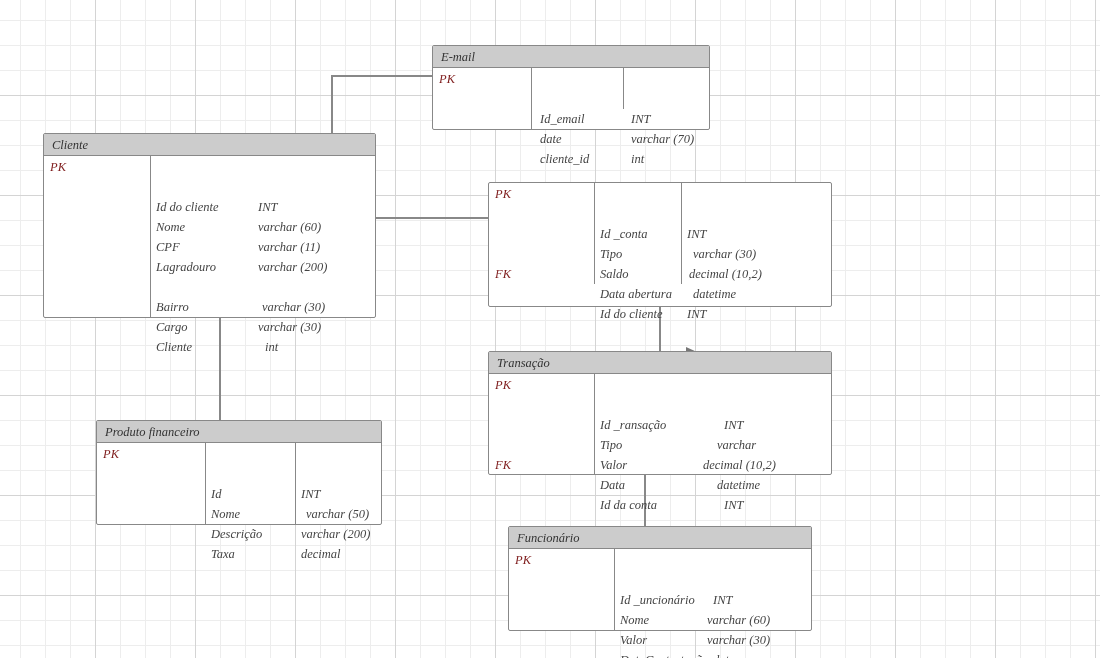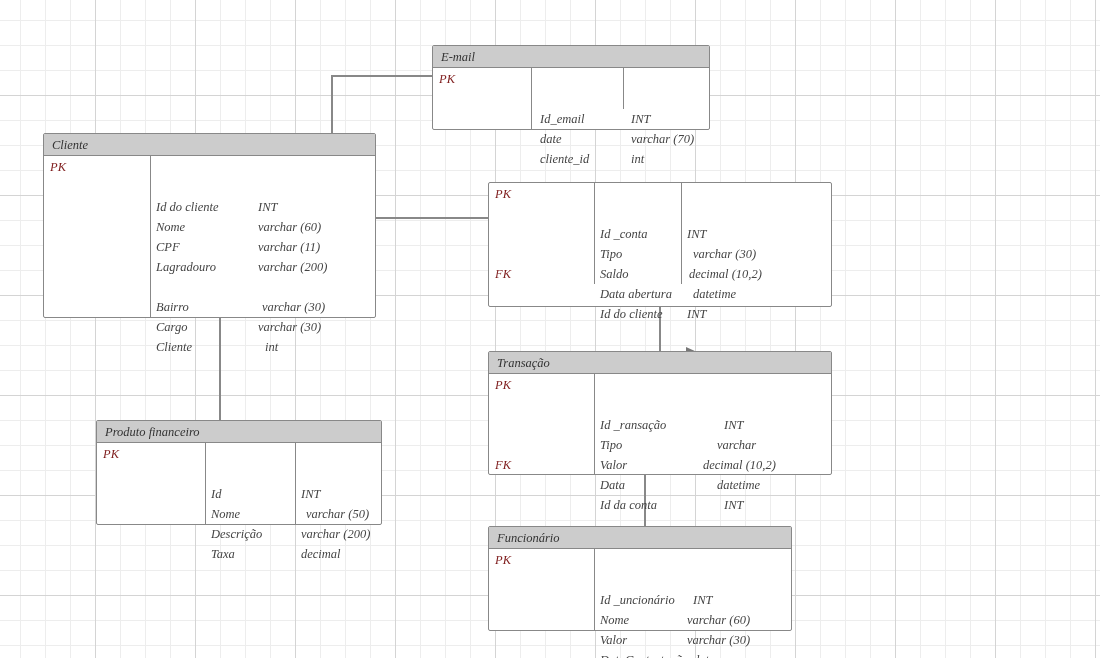--- a/index.html
+++ b/index.html
@@ -280,21 +280,21 @@
           <span class="rtype" style="left:204px;">varchar (200)</span>
         </div>
         <div class="row" style="top:63px;">
           <span class="rname" style="left:114px;">Taxa</span>
           <span class="rtype" style="left:204px;">decimal</span>
         </div>
       </div>
     </div>
   </div>
 
-  <div class="entity" style="left:488px; top:526px; width:304px; height:105px;">
+  <div class="entity" style="left:508px; top:526px; width:304px; height:105px;">
     <div class="entity-header">Funcionário</div>
     <div class="entity-body">
       <div class="vdiv" style="left:105px;"></div>
       <div class="keycol">
         <div class="keylabel" style="top:4px;">PK</div>
       </div>
       <div class="rows">
         <div class="row" style="top:3px;">
           <span class="rname" style="left:111px;">Id _uncionário</span>
           <span class="rtype" style="left:204px;">INT</span>

